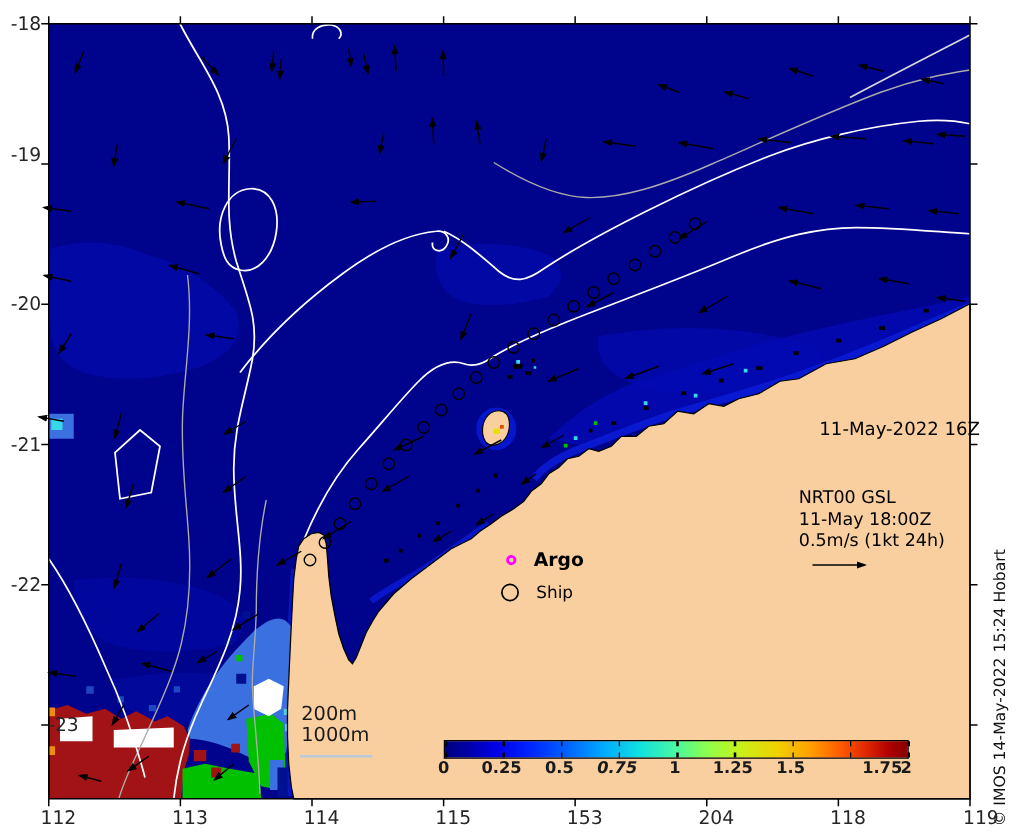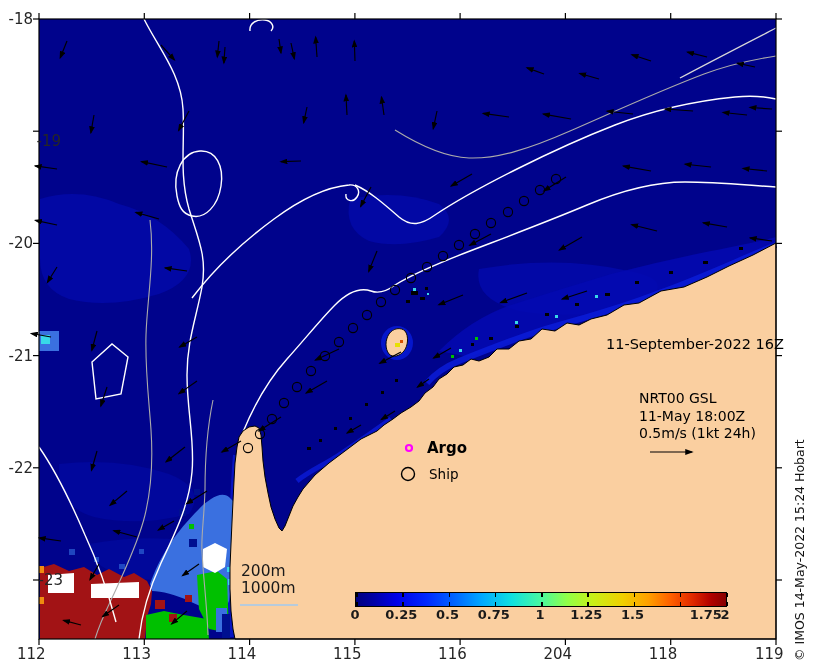--- a/index.html
+++ b/index.html
@@ -1,20 +1,20 @@
 <!DOCTYPE html>
 <html><head>
 <meta charset="utf-8">
 <style>
   html,body{margin:0;padding:0;background:#fff;}
   #page{position:relative;width:819px;height:672px;background:#ffffff;
         font-family:"DejaVu Sans","Liberation Sans",sans-serif;overflow:hidden;}
   #map-svg{position:absolute;left:39px;top:19px;width:737px;height:620px;overflow:visible;}
   .axlabel{position:absolute;font-size:15px;color:#262626;}
-  .xlab{width:44px;text-align:left;top:645px;}
+  .xlab{width:44px;text-align:right;top:645px;}
   .ylab{width:32px;text-align:right;left:1px;}
   .ann{position:absolute;color:#000;white-space:nowrap;}
   #date-label{top:336px;right:35px;font-size:14.5px;}
   #nrt-block{left:639px;top:390px;font-size:14px;line-height:17.5px;}
   #argo-label{left:427px;top:439px;font-size:15px;font-weight:bold;}
   #ship-label{left:429px;top:466px;font-size:13.5px;}
   #contour-key{left:241px;top:563px;font-size:15.5px;line-height:17px;color:#1a1a1a;}
   #contour-underline{position:absolute;left:240px;top:604px;width:58px;height:2px;background:#b7cbdc;}
   #cbar-title{position:absolute;left:340px;top:572px;width:400px;text-align:center;
               font-size:14px;font-weight:bold;color:#000;}
@@ -278,21 +278,21 @@
       </g>
 
     <circle cx="370" cy="429" r="3" fill="none" stroke="#FF00FF" stroke-width="2.2"></circle>
     <circle cx="369" cy="455" r="6.5" fill="none" stroke="#000" stroke-width="1.4"></circle>
 
     <line x1="611" y1="433" x2="653" y2="433" stroke="#000" stroke-width="1.2" marker-end="url(#ah)"></line>
 
     <rect x="0" y="0" width="737" height="620" fill="none" stroke="#000" stroke-width="1.2"></rect>
   </svg>
 
-  <div class="ann" id="date-label">11-September-2022 16Z</div>
+  <div class="ann" id="date-label">11-May-2022 16Z</div>
 
   <div class="ann" id="nrt-block">
     <div>NRT00 GSL</div>
     <div>11-May 18:00Z</div>
     <div>0.5m/s (1kt 24h)</div>
   </div>
 
   <div class="ann" id="argo-label">Argo</div>
   <div class="ann" id="ship-label">Ship</div>
 
@@ -321,32 +321,32 @@
       <div class="cbtick" style="left: 323.75px; bottom: 0px;"></div>
       <div class="cbtick" style="left: 370px; top: 0px;"></div>
       <div class="cbtick" style="left: 370px; bottom: 0px;"></div>
     </div>
 
   <div id="copyright">© IMOS 14-May-2022 15:24 Hobart</div>
 <div class="axlabel xlab" style="left: 17px;">112</div>
     <div class="axlabel xlab" style="left: 122.3px;">113</div>
     <div class="axlabel xlab" style="left: 227.6px;">114</div>
     <div class="axlabel xlab" style="left: 332.9px;">115</div>
-    <div class="axlabel xlab" style="left: 438.1px;">116</div>
+    <div class="axlabel xlab" style="left: 438.1px;">153</div>
     <div class="axlabel xlab" style="left: 543.4px;">204</div>
     <div class="axlabel xlab" style="left: 648.7px;">118</div>
     <div class="axlabel xlab" style="left: 755px;">119</div>
     <div class="axlabel ylab" style="top: 10px;">-18</div>
-    <div class="axlabel ylab" style="top: 132px; padding-left: 28px;">-19</div>
+    <div class="axlabel ylab" style="top: 115px;">-19</div>
     <div class="axlabel ylab" style="top: 234.4px;">-20</div>
     <div class="axlabel ylab" style="top: 346.6px;">-21</div>
     <div class="axlabel ylab" style="top: 458.8px;">-22</div>
     <div class="axlabel ylab" style="top: 571px; padding-left: 30px;">-23</div>
     <div class="cblab" style="left: 355px;">0</div>
     <div class="cblab" style="left: 401.25px;">0.25</div>
     <div class="cblab" style="left: 447.5px;">0.5</div>
-    <div class="cblab" style="left: 493.75px;">0.75</div>
+    <div class="cblab" style="left: 493.75px; font-style: italic;">0.75</div>
     <div class="cblab" style="left: 540px;">1</div>
     <div class="cblab" style="left: 586.25px;">1.25</div>
     <div class="cblab" style="left: 632.5px;">1.5</div>
     <div class="cblab" style="left: 678.75px; margin-left: 27px;">1.75</div>
     <div class="cblab" style="left: 725px;">2</div>
   </div>
 
 </body></html>

